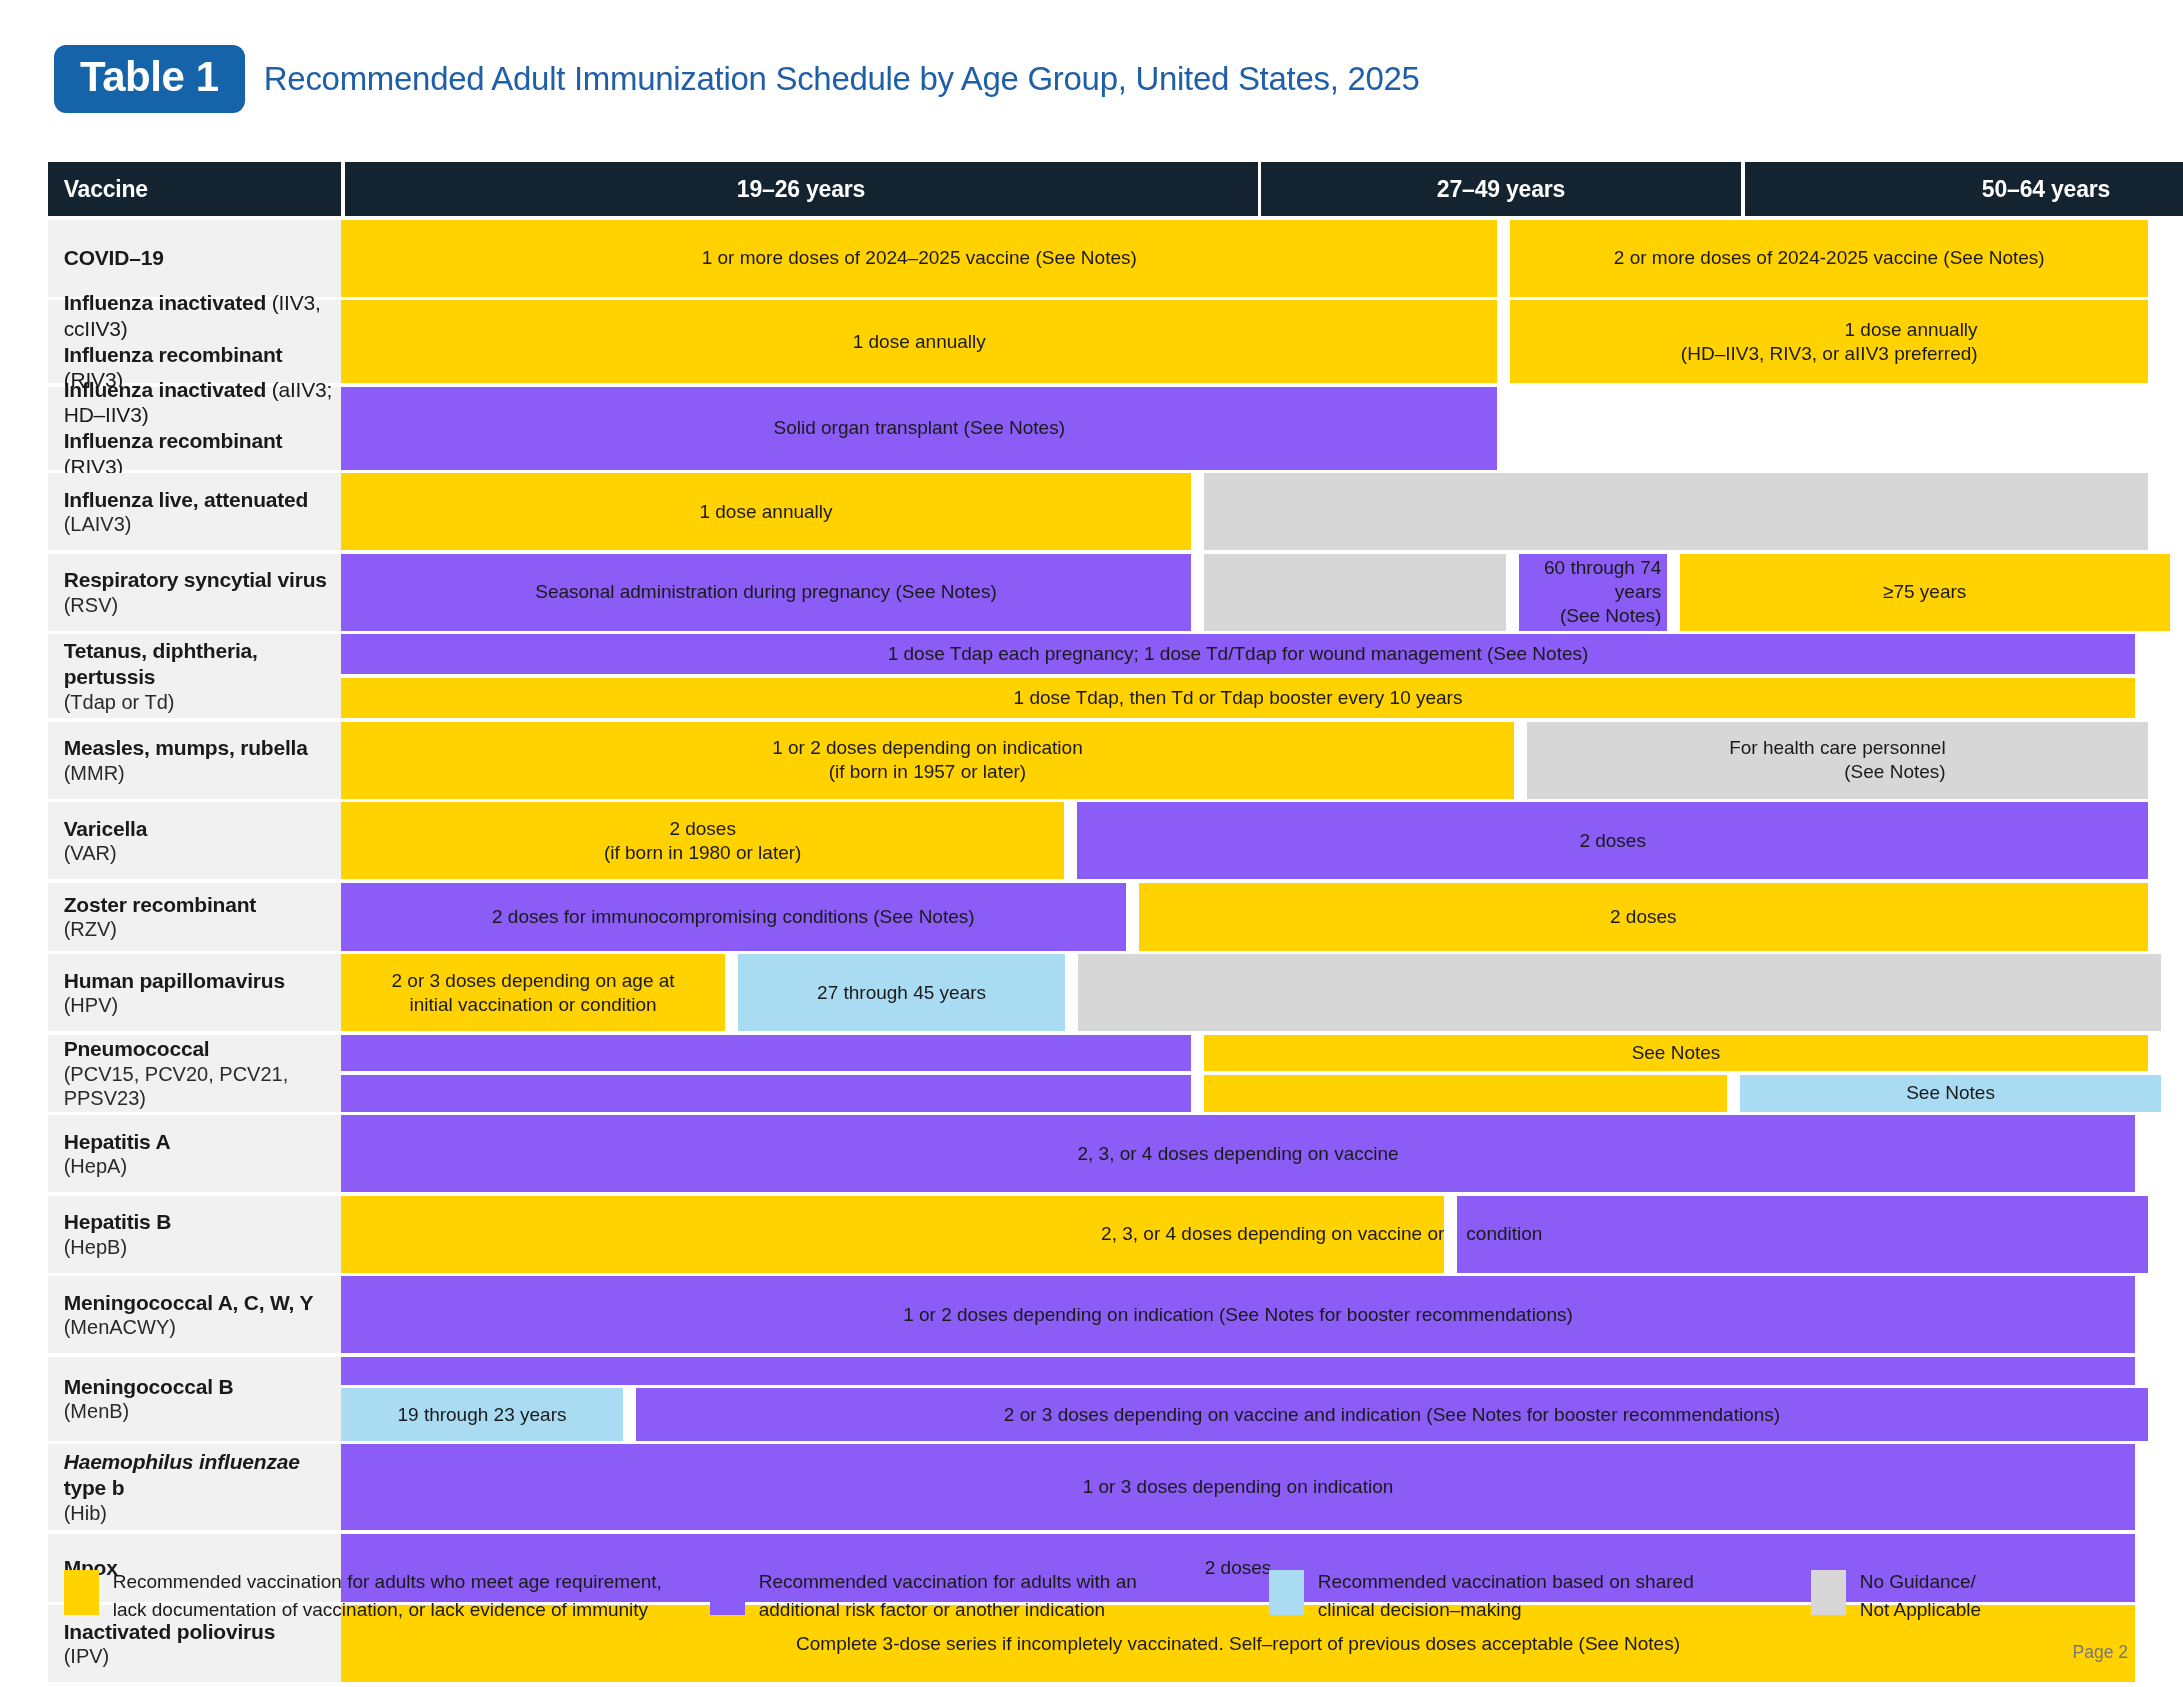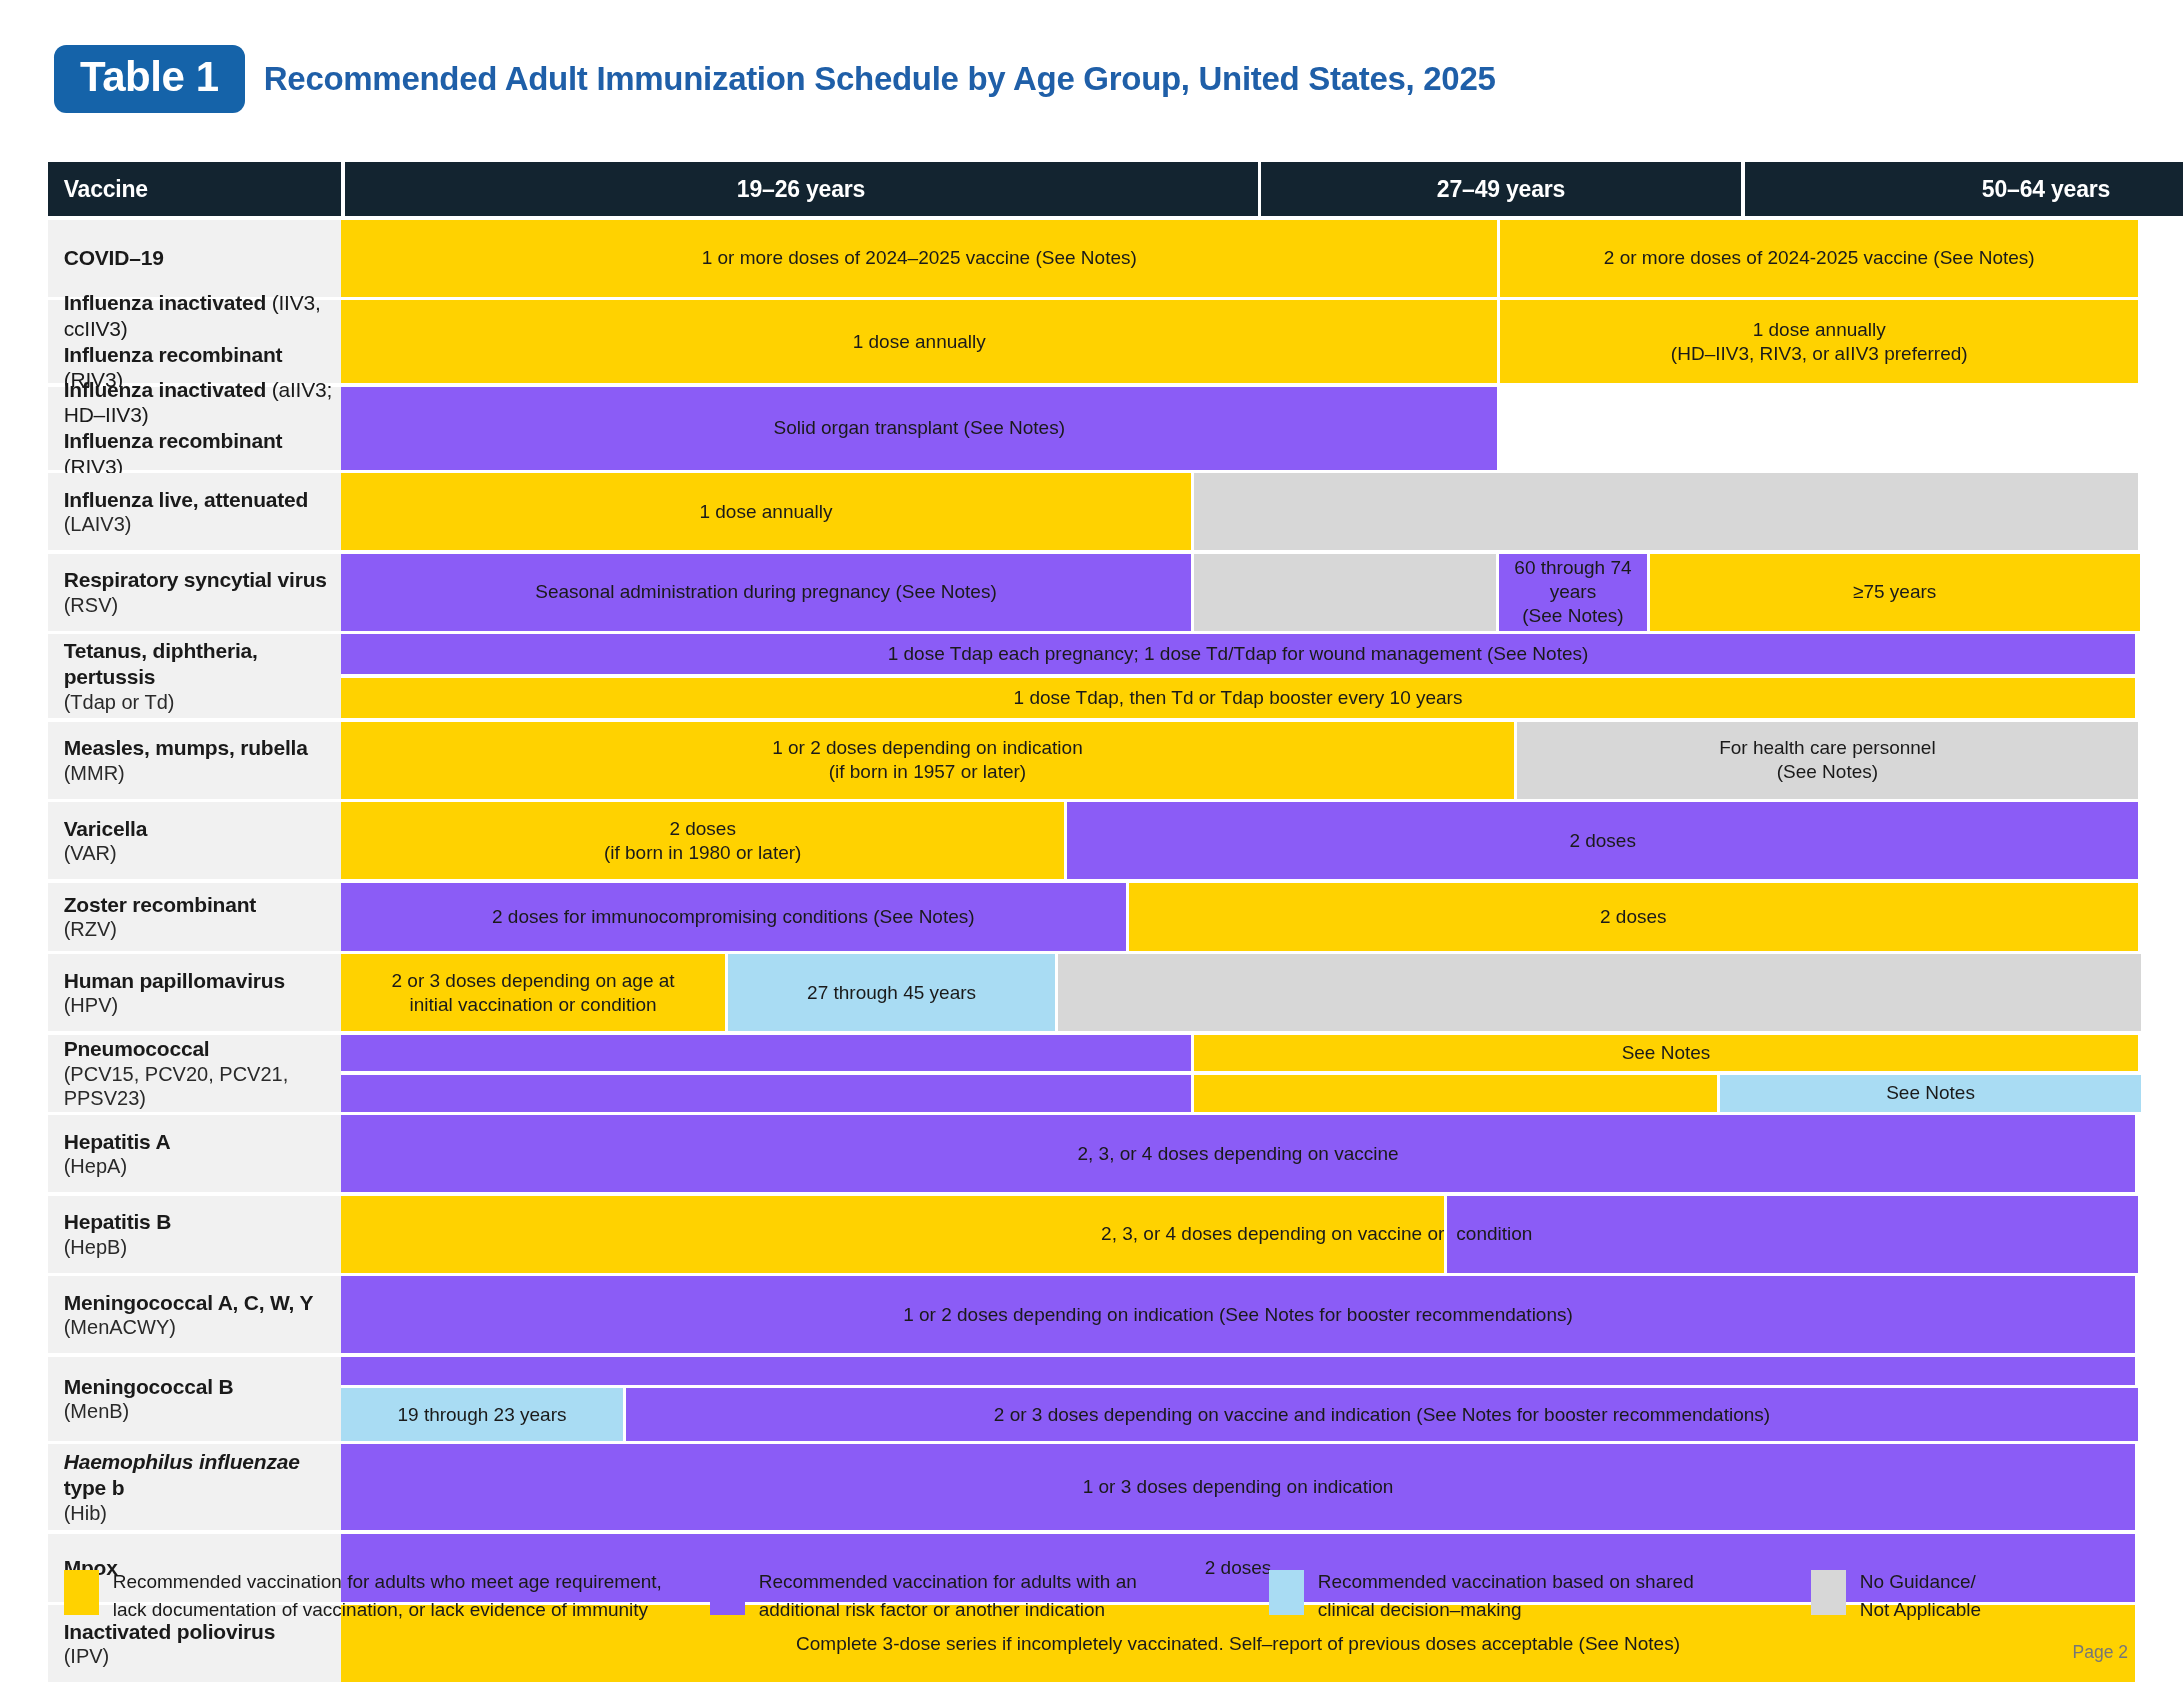--- a/index.html
+++ b/index.html
@@ -20,21 +20,21 @@
     background: #1563a9;
     color: #ffffff;
     font-size: 42px; font-weight: bold;
     border-radius: 12.2px;
     padding: 11.4px 26px 15px 26px;
     letter-spacing: -0.4px;
     line-height: 1;
   }
   .title-text {
     color: #1f5fa8;
-    font-size: 33px; font-weight: bold;
+    font-size: 33px; font-weight: normal;
     letter-spacing: -0.3px;
   }
 
   
   .table {
     position: absolute;
     left: 48px; top: 162px;
     width: 2087px;
   }
   .thead {
@@ -67,21 +67,21 @@
   .band { flex: 1 1 auto; position: relative; display: flex; flex-direction: column; }
   .bandrow { display: flex; flex: 1 1 auto; }
   .bandrow + .bandrow { margin-top: 3.5px; }
 
   .seg {
     display: flex; align-items: center; justify-content: center;
     text-align: center;
     font-size: 19px; color: #1a1a1a; line-height: 1.25;
     padding: 1.7px 5.2px;
   }
-  .seg + .seg { margin-left: 3px; }
+  .seg + .seg { margin-left: 13px; text-align: right; }
   .c-yellow { background: #ffd200; }
   .c-purple { background: #8b5cf6; }
   .c-blue   { background: #a9dcf3; }
   .c-gray   { background: #d7d7d7; }
 
   
   .legend {
     position: absolute; left: 48px; top: 1568px;
     width: 2087px; display: flex;
   }

